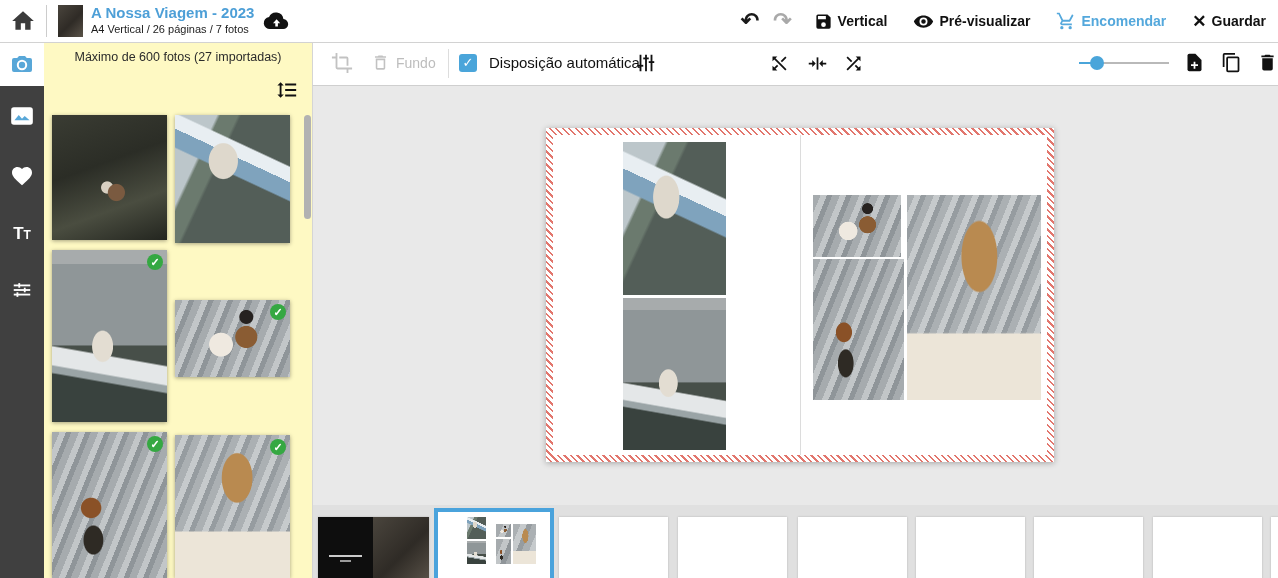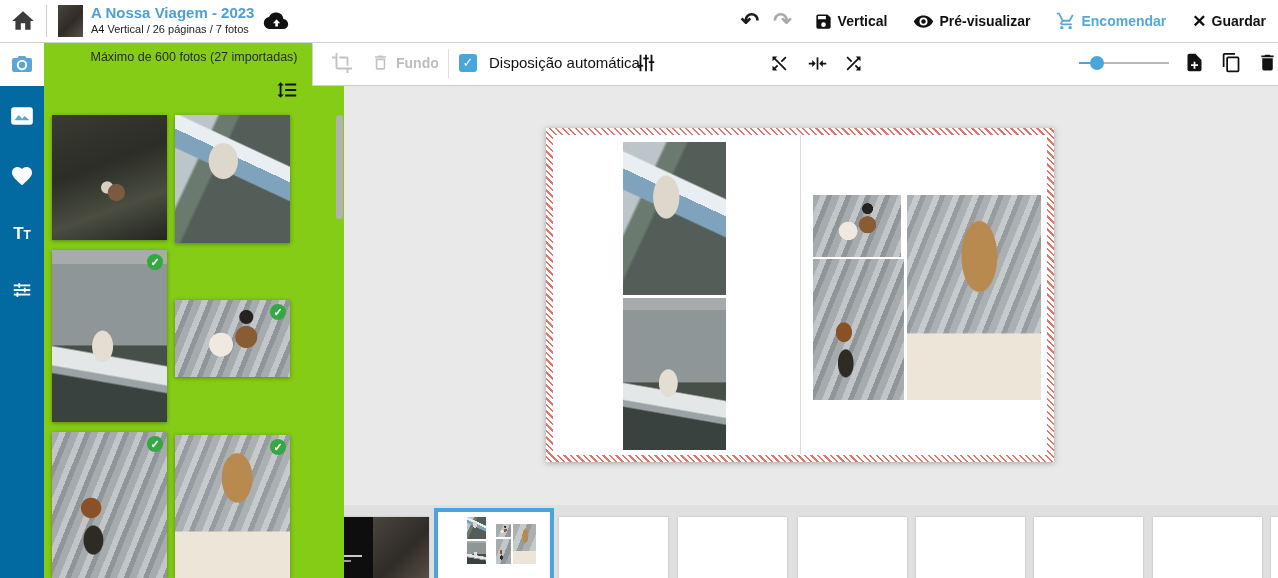--- a/index.html
+++ b/index.html
@@ -20,27 +20,27 @@
   .hdr-cloud{position:absolute;left:262px;top:9px;width:28px;height:24px;}
   .hdr-logo{position:absolute;left:544px;top:5px;transform:translateX(-50%);
     font-size:28px;color:#6cacdc;font-weight:bold;letter-spacing:.5px;}
   .hdr-right{position:absolute;right:12px;top:0;height:42px;display:flex;align-items:center;}
   .hdr-act{display:flex;align-items:center;gap:5px;font-size:14px;font-weight:bold;color:#111;cursor:pointer;white-space:nowrap;}
   .hdr-act.blue{color:#54a8dc;}
   .undo{font-size:22px;font-weight:bold;color:#1a1a1a;margin-right:14px;cursor:pointer;line-height:1;}
   .redo{font-size:22px;font-weight:bold;color:#a9a9a9;margin-right:22px;cursor:pointer;line-height:1;}
   .gap24{margin-right:26px;}
   
-  .side-rail{position:absolute;left:0;top:42px;bottom:0;width:44px;background:#0369a1;z-index:20;}
+  .side-rail{position:absolute;left:0;top:42px;bottom:0;width:44px;background:#404040;z-index:20;}
   .rail-item{width:44px;height:44px;display:flex;align-items:center;justify-content:center;cursor:pointer;}
   .rail-item.white{background:#fff;}
   .rail-tt{color:#fff;font-weight:bold;font-size:17px;letter-spacing:0;}
   .rail-tt small{font-size:12px;font-weight:bold;}
   
-  .photo-panel{position:absolute;left:44px;top:42px;bottom:0;width:300px;background:#84cc16;z-index:10;}
+  .photo-panel{position:absolute;left:44px;top:42px;bottom:0;width:268px;background:#fef9c3;z-index:10;}
   .panel-limit{position:absolute;top:8px;left:0;width:100%;text-align:center;font-size:12.5px;color:#2b2b2b;}
   .import-btn{position:absolute;left:51px;top:32px;width:167px;height:30px;background:#67b1e0;border:none;border-radius:3px;
     color:#fff;font-weight:bold;font-size:13px;letter-spacing:.4px;cursor:pointer;font-family:inherit;}
   .sort-btn{position:absolute;left:232px;top:37px;width:22px;height:22px;cursor:pointer;}
   .pthumb{position:absolute;box-shadow:0 1px 4px rgba(0,0,0,.35);cursor:pointer;background-color:#9aa0a3;}
   .check{position:absolute;top:4px;right:4px;width:16px;height:16px;border-radius:50%;background:#35a842;
     color:#fff;font-size:11px;line-height:16px;text-align:center;font-weight:bold;}
   .panel-scroll{position:absolute;right:1px;top:73px;width:7px;height:104px;border-radius:4px;background:#b2b2b2;cursor:pointer;}
   
   .main-toolbar{position:absolute;left:312px;top:42px;right:0;height:43px;background:#fff;border-bottom:1px solid #cfcfcf;border-left:1px solid #d5d5d5;z-index:15;}
@@ -211,21 +211,21 @@
 
   <div class="panel-scroll"></div>
 </div>
 
 <div class="main-toolbar">
   <div class="tb" style="left:18px;top:10px;">
     <svg viewBox="0 0 24 24" width="22" height="22">
         <path fill="#c2c2c2" d="M17 15h2V7a2 2 0 0 0-2-2H9v2h8v8zM7 17V1H5v4H1v2h4v10a2 2 0 0 0 2 2h10v4h2v-4h4v-2H7z"></path>
       </svg>
   </div>
-  <div class="tb tb-fundo" style="left:58px;top:11px;font-weight:bold;">
+  <div class="tb tb-fundo" style="left:58px;top:11px;">
     <svg viewBox="0 0 24 24" width="19" height="19">
         <path fill="#c2c2c2" d="M6 19a2 2 0 0 0 2 2h8a2 2 0 0 0 2-2V7H6v12zM8 9h8v10H8V9zm7.5-5-1-1h-5l-1 1H5v2h14V4h-3.5z"></path>
       </svg>
     <span>Fundo</span>
   </div>
   <div class="tb-divider"></div>
   <div class="tb-check">✓</div>
   <div class="tb-autolabel">Disposição automática</div>
   <div class="tb" style="left:322px;top:10px;">
     <svg viewBox="0 0 24 24" width="22" height="22">

